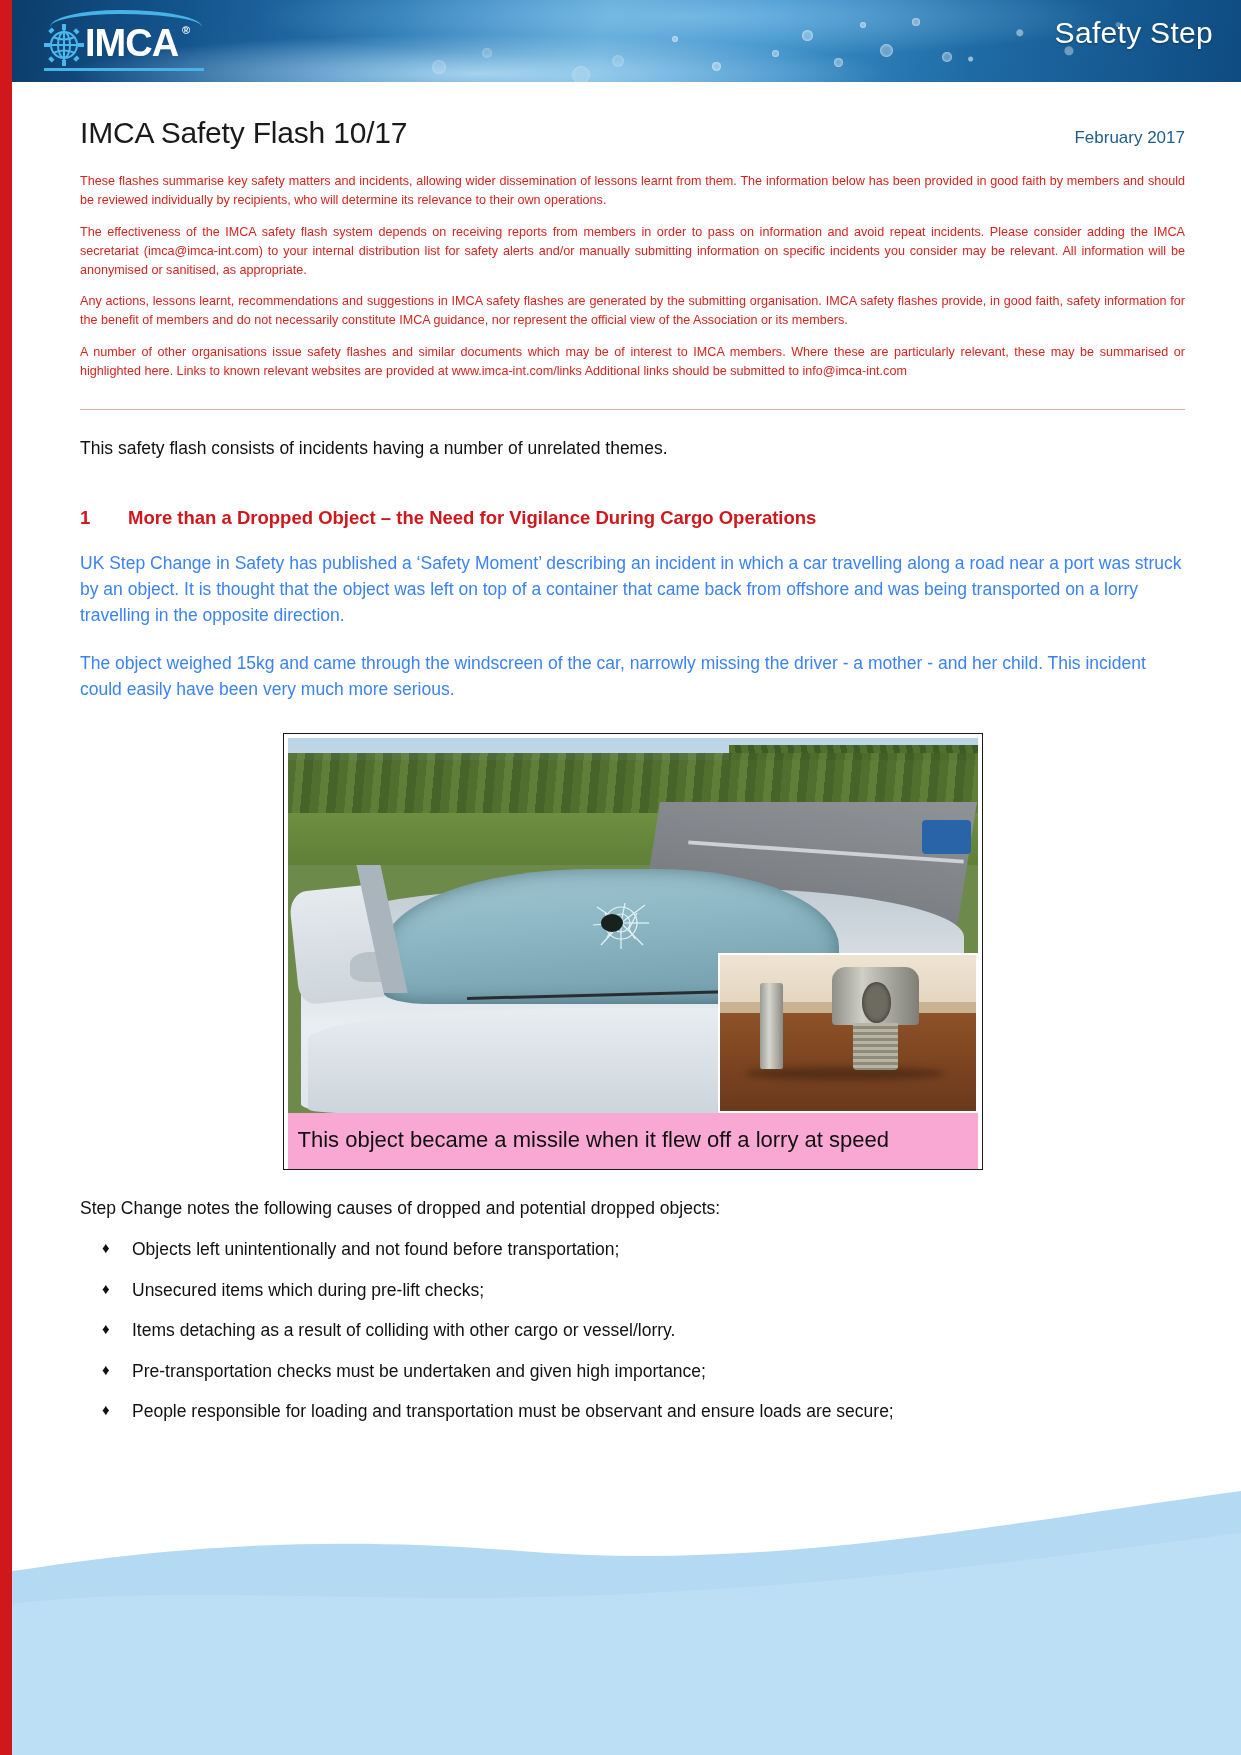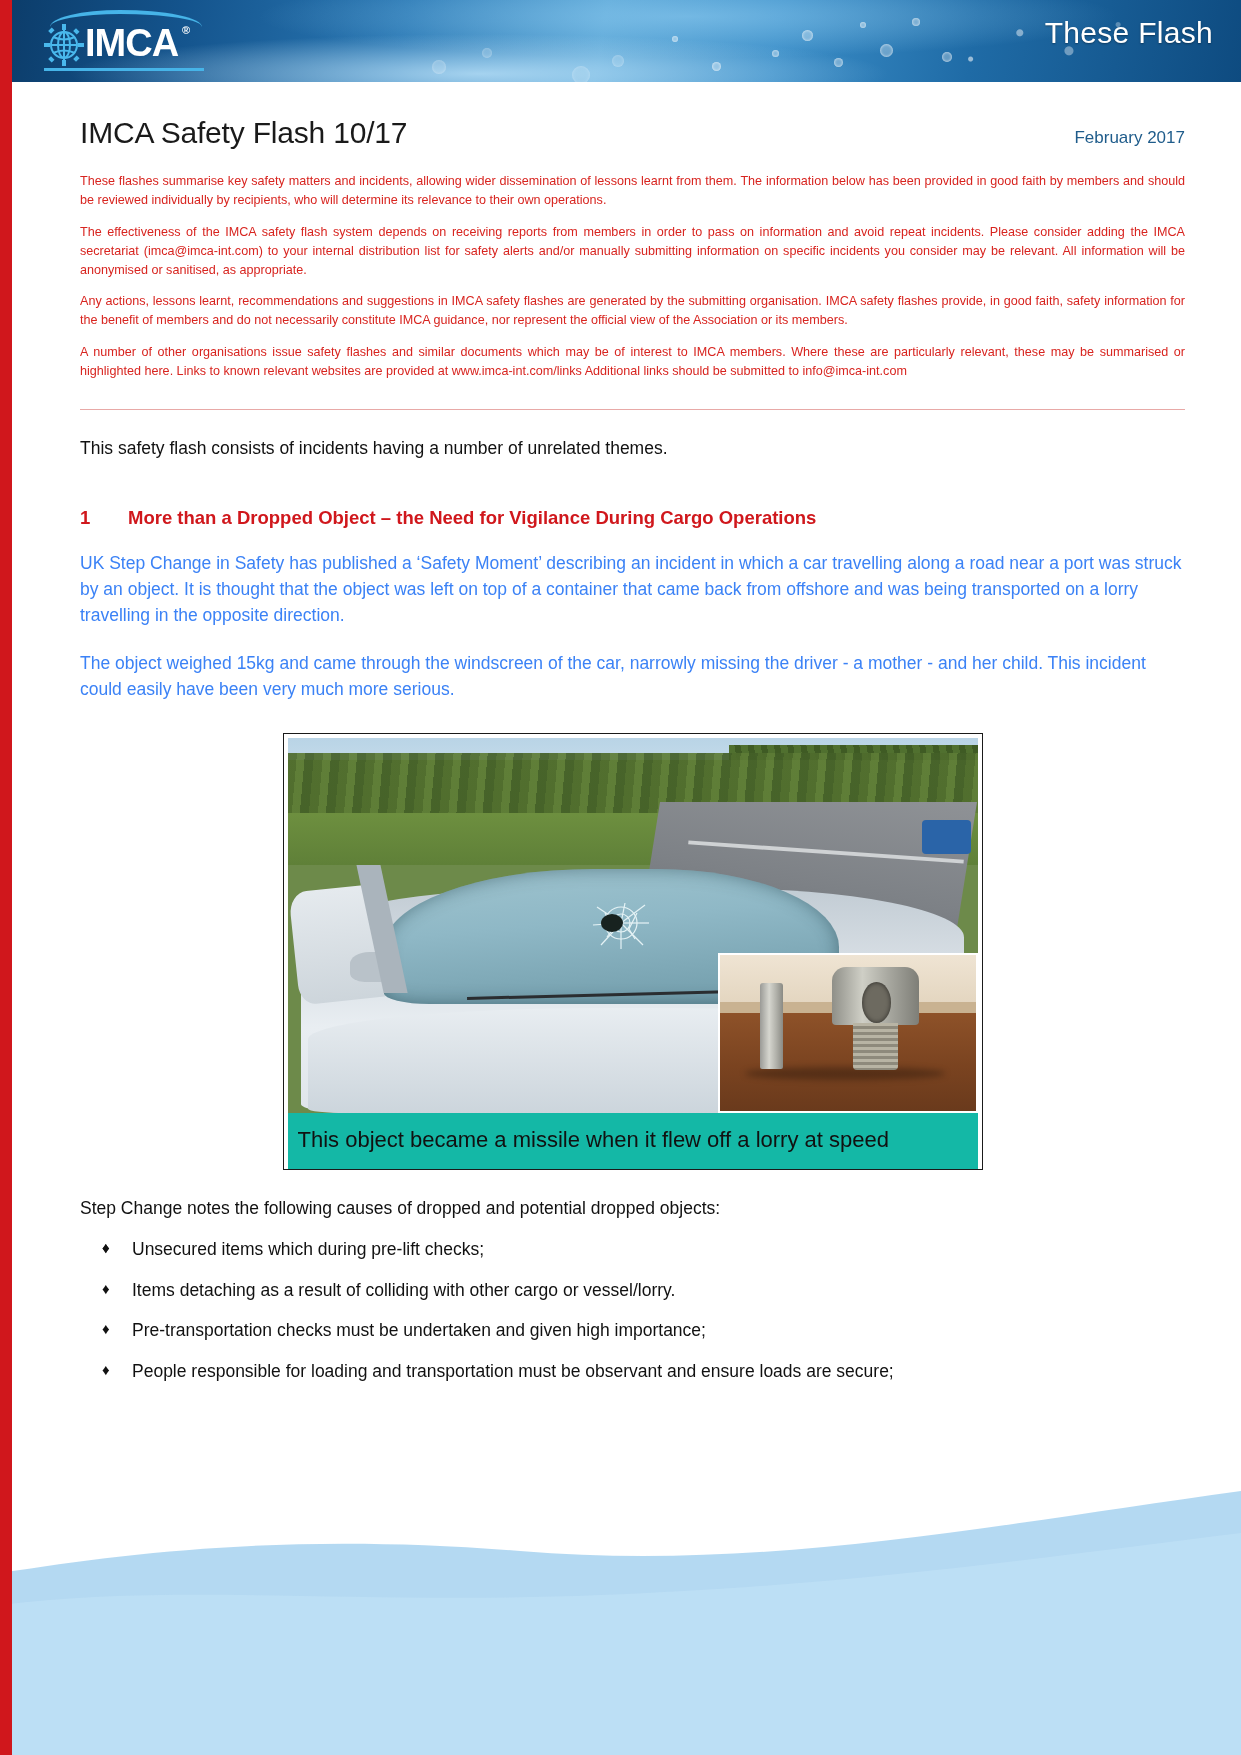--- a/index.html
+++ b/index.html
@@ -195,21 +195,21 @@
     background:#6d6a60;border-radius:50%;
     box-shadow:inset 0 0 5px rgba(0,0,0,.6);}
   .ins-sh-thread{position:absolute;left:24%;top:54%;width:52%;height:46%;
     background:repeating-linear-gradient(180deg,#b8b4a4 0 3px,#8e8a7c 3px 6px);
     border-radius:0 0 4px 4px;}
   .ins-shadow{position:absolute;left:10%;top:72%;width:78%;height:8%;
     background:rgba(0,0,0,.28);border-radius:50%;filter:blur(3px);}
 
   .fig-caption{
     padding:14px 4px 16px 10px;
-    font-size:22px; color:#111; background:#14b8a6;
+    font-size:22px; color:#111; background:#f9a8d4;
     white-space:nowrap;
   }
 
   .lead-in{
     margin-top:26px;
     font-size:17.5px; color:#111; line-height:1.45;
   }
   ul.bullets{
     list-style:none; margin:10px 0 0 0; padding:0;
   }
@@ -275,21 +275,21 @@
           <rect x="5" y="33" width="5" height="4" transform="rotate(45 7 35)"></rect>
           <rect x="30" y="33" width="5" height="4" transform="rotate(-45 32 35)"></rect>
         </g>
       </svg>
     </div>
     <div class="logo-text">IMCA</div>
     <div class="logo-reg">®</div>
     <div class="logo-underline"></div>
   </div>
 
-  <div class="header-title">These Flash</div>
+  <div class="header-title">Safety Step</div>
 </div>
 
 <div class="page">
 
   <div class="title-row">
     <div class="doc-title">IMCA Safety Flash 10/17</div>
     <div class="doc-date">February 2017</div>
   </div>
 
   <div class="disclaimer">
@@ -358,20 +358,21 @@
         </div>
       </div>
     </div>
     <div class="fig-caption">This object became a missile when it flew off a lorry at speed</div>
   </div>
 
   <div class="lead-in">Step Change notes the following causes of dropped and potential dropped objects:</div>
   <ul class="bullets">
     <li>
       <span class="bullet-mark">♦</span>
+      <span>Objects left unintentionally and not found before transportation;</span>
     </li>
     <li>
       <span class="bullet-mark">♦</span>
       <span>Unsecured items which during pre-lift checks;</span>
     </li>
     <li>
       <span class="bullet-mark">♦</span>
       <span>Items detaching as a result of colliding with other cargo or vessel/lorry.</span>
     </li>
   </ul>

